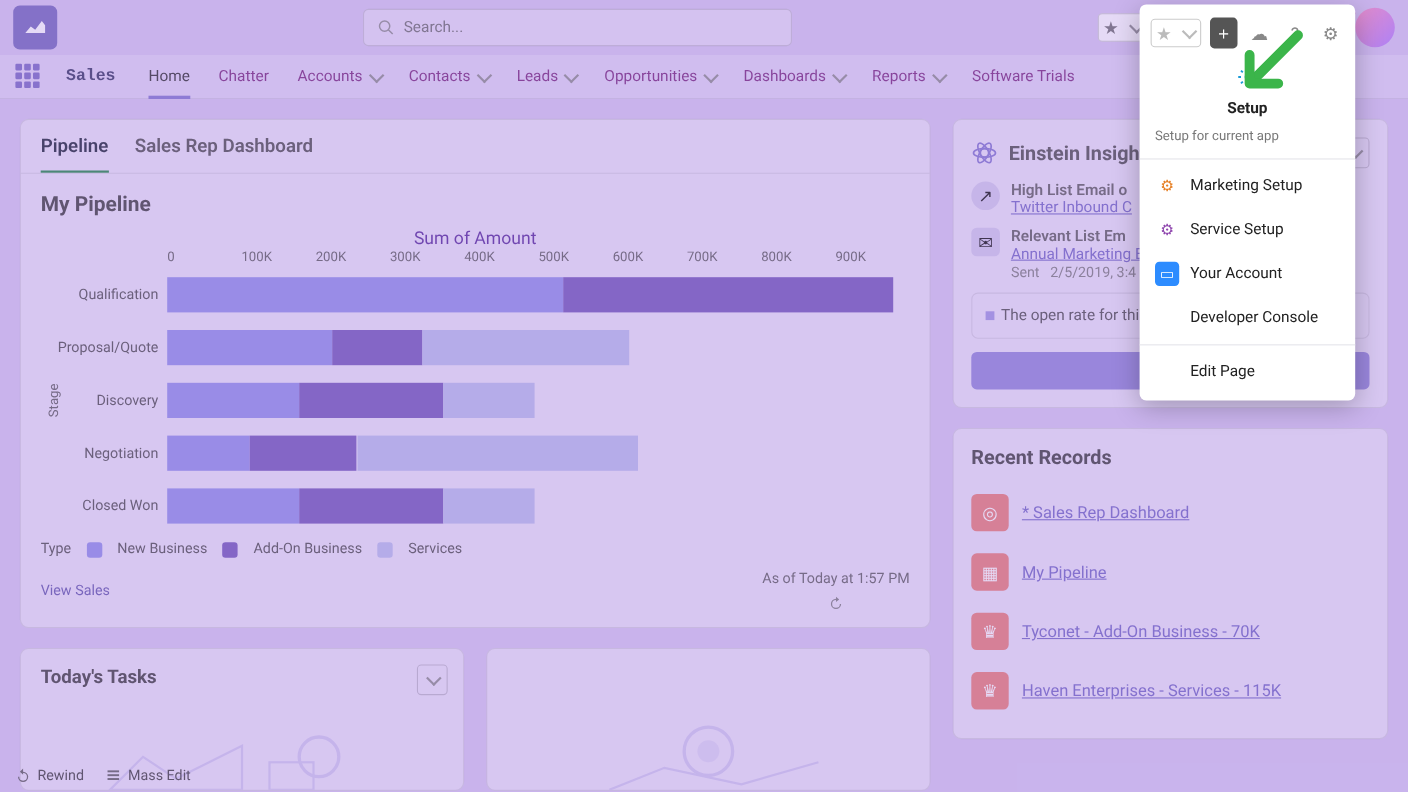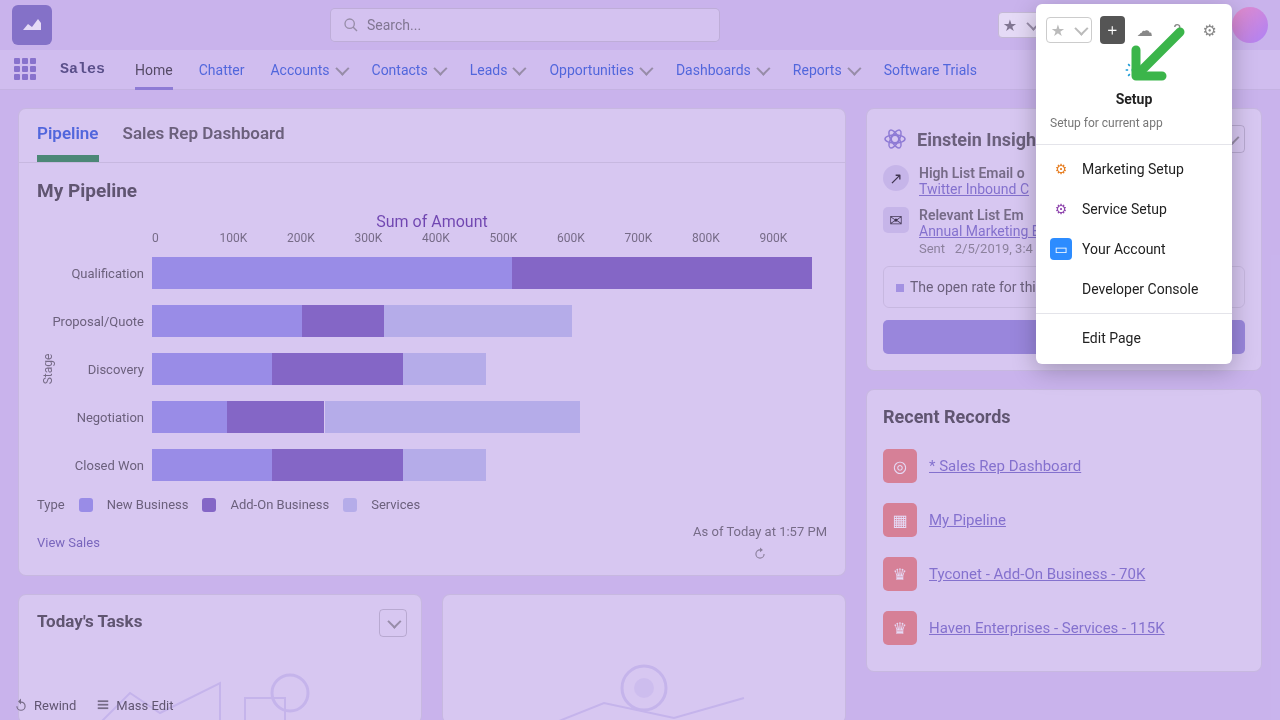--- a/index.html
+++ b/index.html
@@ -17,35 +17,35 @@
 .fav-group .util-icon { width:22px; height:24px; }
 .notif-badge { position: relative; }
 .notif-badge .badge { position: absolute; top:-6px; right:-8px; background:#d6345a; color:#fff; font-size:10px; font-weight:600; padding:2px 5px; border-radius:8px; }
 .avatar { width: 36px; height: 36px; border-radius: 50%; background: linear-gradient(135deg,#f8b,#a7f); }
 
 
 .nav-bar { height: 40px; background: rgba(255,255,255,0.25); display: flex; align-items: center; padding: 0 14px; gap: 22px; border-bottom: 1px solid rgba(0,0,0,0.08); }
 .waffle { width:24px; height:24px; display:grid; grid-template-columns:repeat(3,6px); grid-template-rows:repeat(3,6px); gap:2px; }
 .waffle span { background:#7060c0; border-radius:1px; }
 .app-name { font-size: 15px; font-weight: 600; color: #2a2a5a; margin-right: 8px; font-family: Liberation Mono, monospace; }
-.nav-item { display:flex; align-items:center; gap:6px; font-size:14px; color:#1d4ed8; height:40px; cursor:pointer; }
+.nav-item { display:flex; align-items:center; gap:6px; font-size:14px; color:#701a75; height:40px; cursor:pointer; }
 .nav-item.active { border-bottom:3px solid #7a6dcc; color:#222; padding-top:3px; }
 .chev { width:10px; height:10px; border-right:2px solid #888; border-bottom:2px solid #888; transform:rotate(45deg) translateY(-2px); }
 
 
 .main { display:flex; gap:20px; padding: 18px; }
 .left-col { flex:1; display:flex; flex-direction:column; gap:18px; }
 .right-col { width: 396px; display:flex; flex-direction:column; gap:18px; }
 .card { background: rgba(255,255,255,0.5); border:1px solid rgba(0,0,0,0.1); border-radius:8px; }
 
 
 .pipe-card { padding: 0; }
 .sub-tabs { display:flex; gap:24px; padding: 14px 18px 0; border-bottom:1px solid rgba(0,0,0,0.1); }
 .sub-tab { font-size:17px; font-weight:600; color:#444; padding-bottom:12px; cursor:pointer; }
-.sub-tab.active { color:#1d4ed8; border-bottom:7px solid #15803d; }
+.sub-tab.active { color:#0f172a; border-bottom:2px solid #15803d; }
 .pipe-body { padding: 16px 18px 14px; }
 .pipe-title { font-size:19px; font-weight:700; color:#333; margin-bottom:10px; }
 .chart-area { position:relative; }
 .chart-title { text-align:center; font-size:16px; color:#4c1d95; }
 .axis-row { display:flex; }
 .axis-labels { width:115px; }
 .axis-ticks { flex:1; display:flex; font-size:12px; color:#555; padding-bottom:4px; }
 .axis-ticks span { flex:1; text-align:left; }
 .bars { display:flex; flex-direction:column; }
 .bar-row { display:flex; align-items:center; height:48px; }

